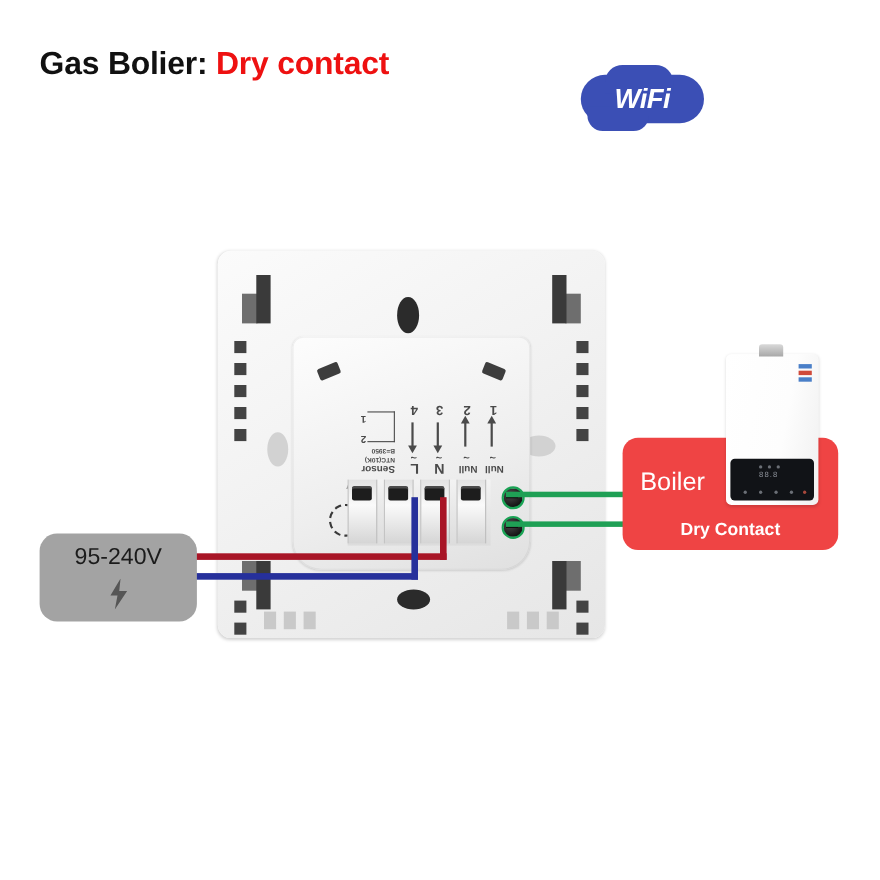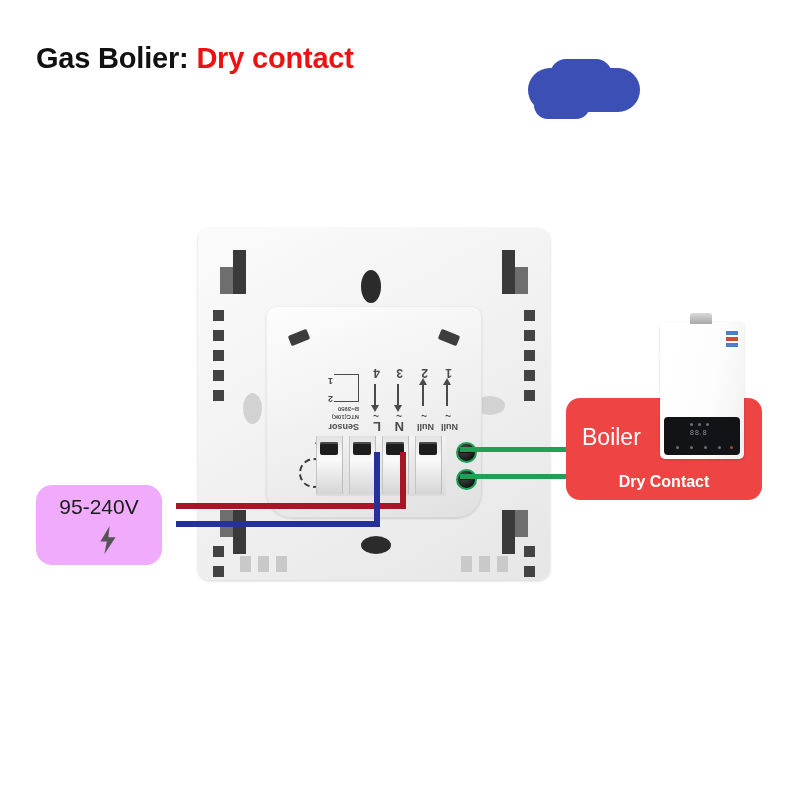--- a/index.html
+++ b/index.html
@@ -129,22 +129,22 @@
   }
 
   
   .wire{position:absolute;}
   .w-red{background:#a81526;}
   .w-blue{background:#26309b;}
   .w-green{background:#1fa055;}
 
   
   #power-box{
-    position:absolute;left:36px;top:485px;width:126px;height:80px;
-    background:#f0abfc;border-radius:16px;
+    position:absolute;left:36px;top:485px;width:143px;height:80px;
+    background:#a3a3a3;border-radius:16px;
   }
   #power-label{
     position:absolute;left:0;right:0;top:10px;text-align:center;
     font-size:21px;color:#1b1b1b;
   }
   #bolt{
     position:absolute;left:62px;top:41px;width:20px;height:28px;
     background:#555;
     clip-path:polygon(58% 0%,12% 55%,44% 55%,32% 100%,88% 40%,52% 40%);
   }
@@ -193,20 +193,21 @@
 <div class="stage">
 
   <div id="title">
     <span>Gas Bolier:</span>
     <span class="red">Dry contact</span>
   </div>
 
   <div id="wifi-logo">
     <div class="wifi-cloud"></div>
     <div class="wifi-fi-box"></div>
+    <div class="wifi-word">WiFi</div>
   </div>
 
   <div id="thermostat">
 
     <div class="mount-slot mount-tl">
         <div class="short"></div>
         <div class="tall"></div>
       </div>
     <div class="mount-slot mount-tr">
         <div class="short"></div>

